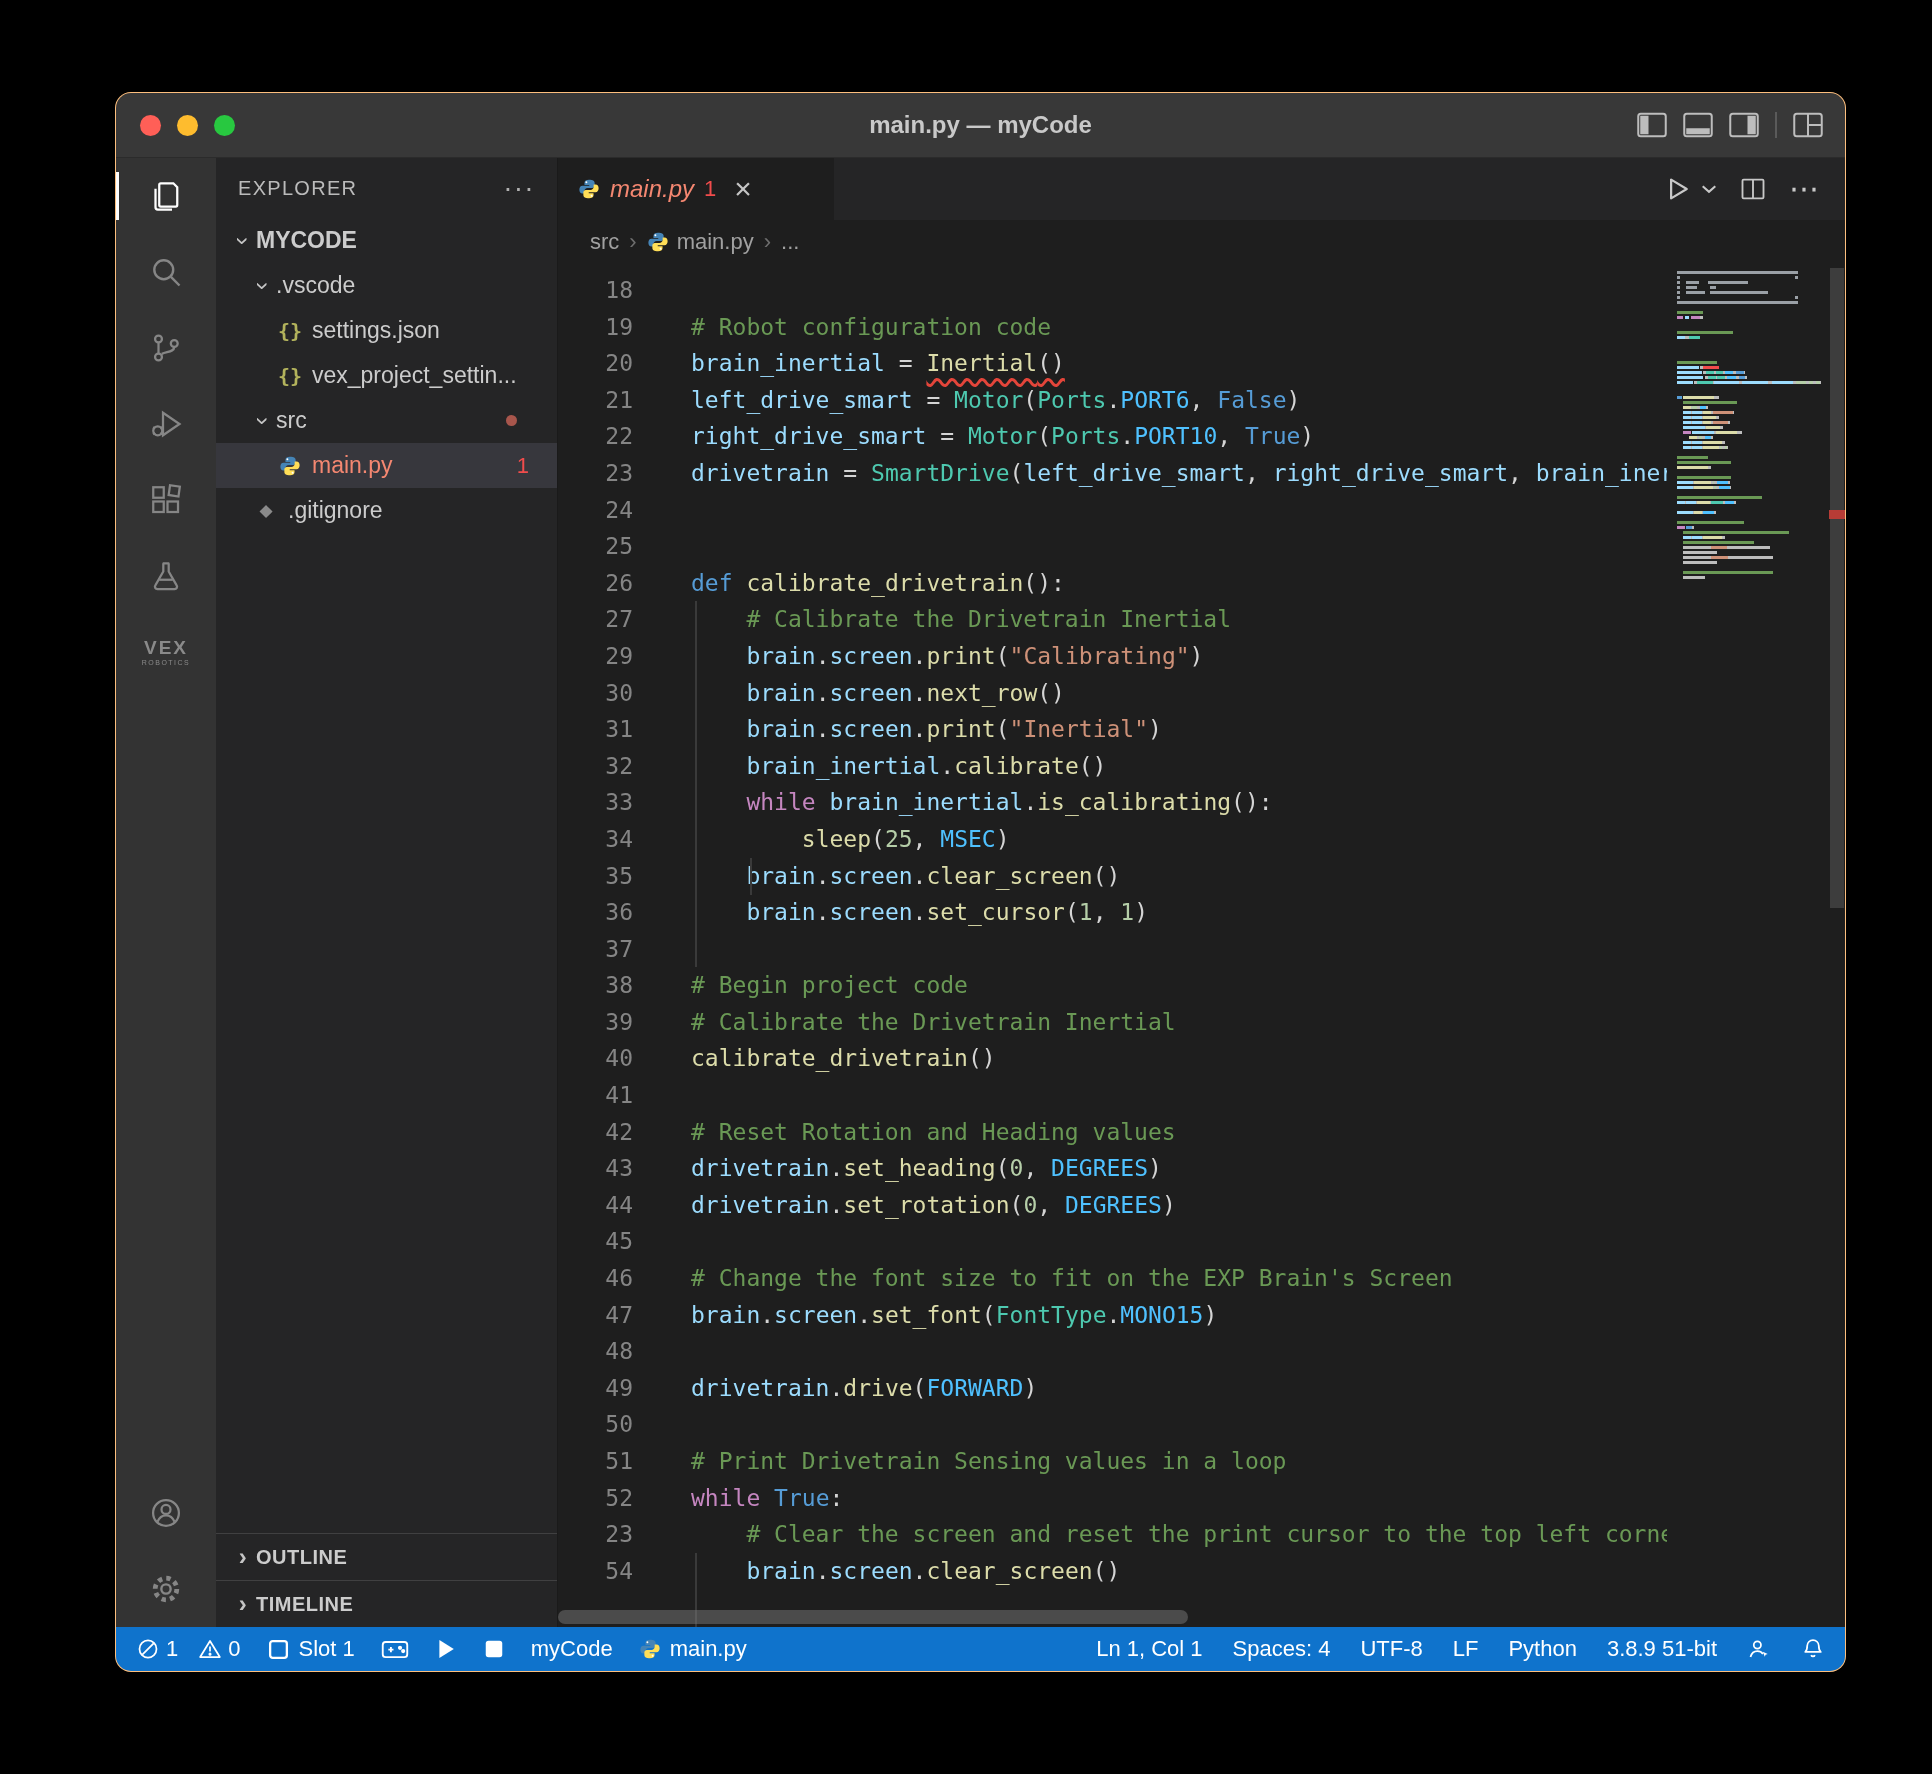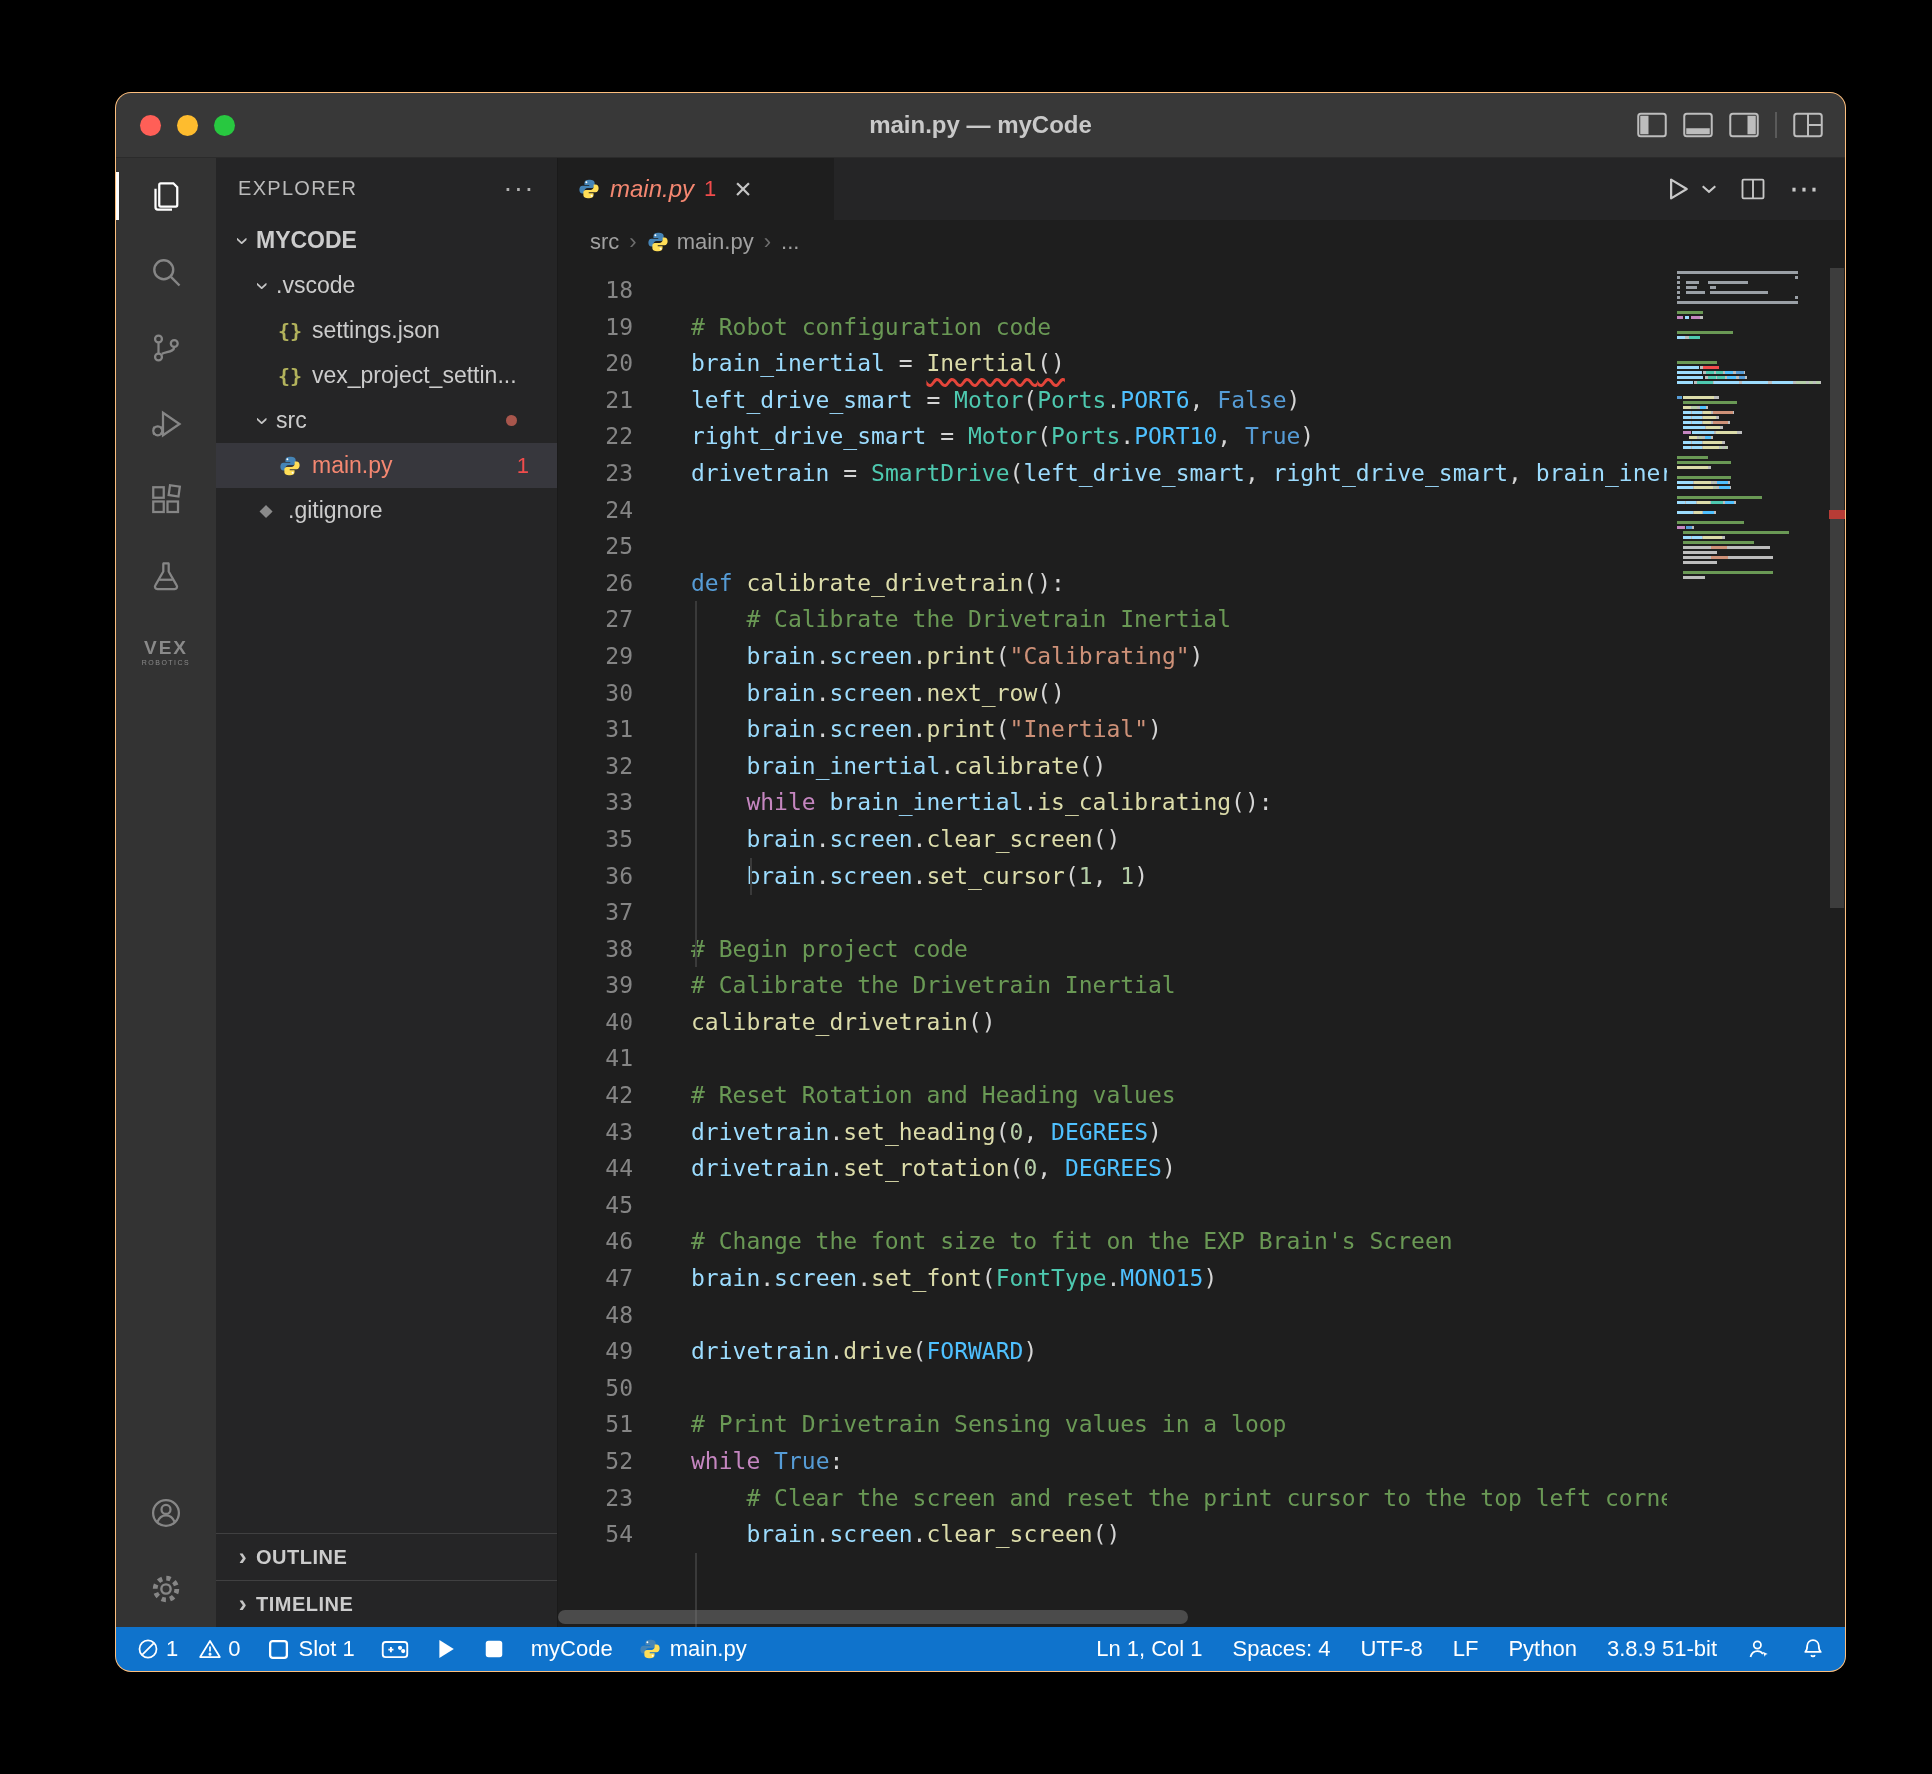--- a/index.html
+++ b/index.html
@@ -370,20 +370,24 @@
             </div>
             <div class="line">
               <span class="lnum">32</span>
               <span class="ltext"><span class="tk-p">    </span><span class="tk-v">brain_inertial</span><span class="tk-p">.</span><span class="tk-f">calibrate</span><span class="tk-p">()</span></span>
             </div>
             <div class="line">
               <span class="lnum">33</span>
               <span class="ltext"><span class="tk-p">    </span><span class="tk-kc">while</span><span class="tk-p"> </span><span class="tk-v">brain_inertial</span><span class="tk-p">.</span><span class="tk-f">is_calibrating</span><span class="tk-p">():</span></span>
             </div>
             <div class="line">
+              <span class="lnum">34</span>
+              <span class="ltext"><span class="tk-p">        </span><span class="tk-f">sleep</span><span class="tk-p">(</span><span class="tk-n">25</span><span class="tk-p">, </span><span class="tk-const">MSEC</span><span class="tk-p">)</span></span>
+            </div>
+            <div class="line">
               <span class="lnum">35</span>
               <span class="ltext"><span class="tk-p">    </span><span class="tk-v">brain</span><span class="tk-p">.</span><span class="tk-v">screen</span><span class="tk-p">.</span><span class="tk-f">clear_screen</span><span class="tk-p">()</span></span>
             </div>
             <div class="line">
               <span class="lnum">36</span>
               <span class="ltext"><span class="tk-p">    </span><span class="tk-v">brain</span><span class="tk-p">.</span><span class="tk-v">screen</span><span class="tk-p">.</span><span class="tk-f">set_cursor</span><span class="tk-p">(</span><span class="tk-n">1</span><span class="tk-p">, </span><span class="tk-n">1</span><span class="tk-p">)</span></span>
             </div>
             <div class="line">
               <span class="lnum">37</span>
               <span class="ltext"></span>

